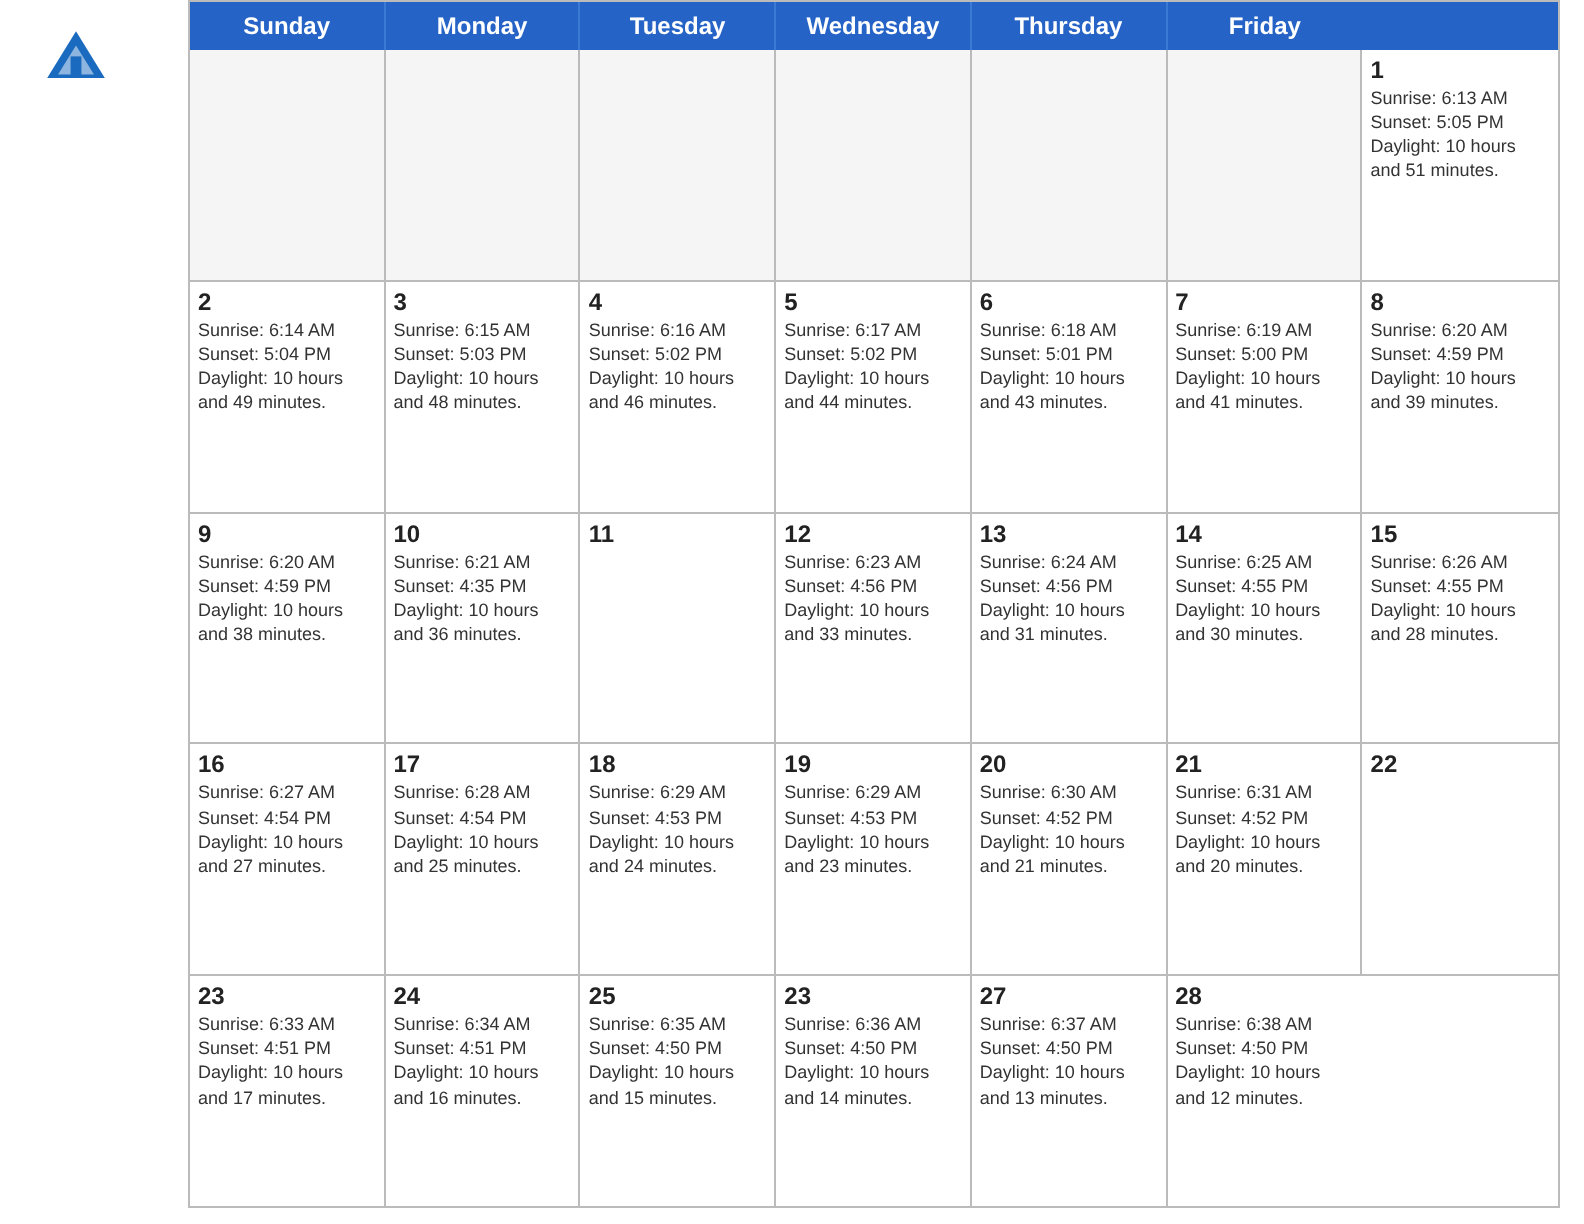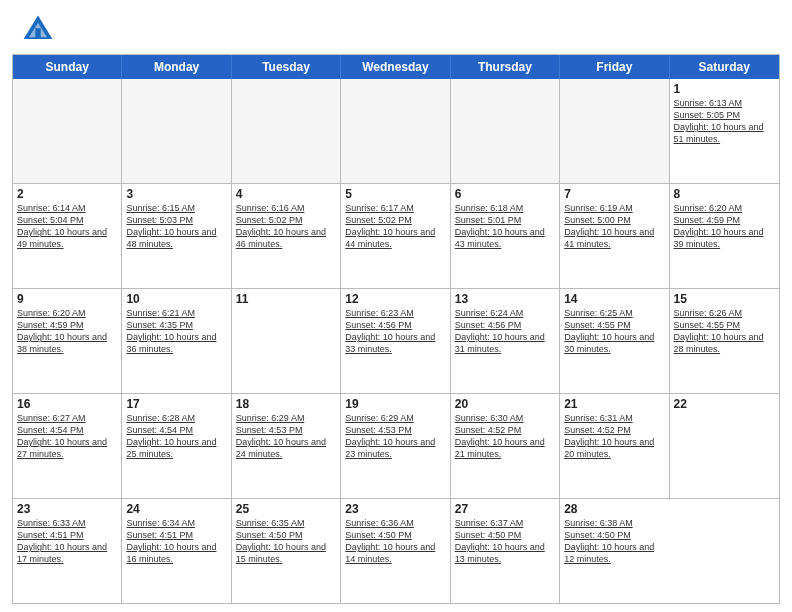--- a/index.html
+++ b/index.html
@@ -8,21 +8,21 @@
       background: #fff;
       width: 792px;
       height: 612px;
       overflow: hidden;
     }
     .page {
       width: 792px;
       height: 612px;
       background: #fff;
       display: flex;
-      flex-direction: column;
+      flex-direction: row;
     }
     .header {
       display: flex;
       align-items: flex-start;
       justify-content: space-between;
       padding: 12px 20px 6px 20px;
     }
     .logo {
       display: flex;
       align-items: center;
@@ -101,21 +101,20 @@
     .day-num {
       font-size: 12px;
       font-weight: bold;
       color: #222;
       margin-bottom: 1px;
     }
     .day-info {
       font-size: 9px;
       color: #333;
       line-height: 1.35;
-      text-decoration: underline;
     }
   </style>
 </head>
 <body>
 
 <div class="page">
   <div class="header">
     <div class="logo">
       <svg class="logo-icon" viewBox="0 0 40 40">
         <polygon points="20,4 36,30 4,30" fill="#1a6abf"></polygon>
@@ -133,21 +132,20 @@
   </div>
 
   <div class="calendar">
     <div class="cal-header">
     <div class="cal-header-cell">Sunday</div>
         <div class="cal-header-cell">Monday</div>
         <div class="cal-header-cell">Tuesday</div>
         <div class="cal-header-cell">Wednesday</div>
         <div class="cal-header-cell">Thursday</div>
         <div class="cal-header-cell">Friday</div>
-        <div class="cal-header-cell">Saturday</div>
       </div>
     <div class="cal-body">
     <div class="cal-row">
           <div class="cal-cell empty"></div>
           <div class="cal-cell empty"></div>
           <div class="cal-cell empty"></div>
           <div class="cal-cell empty"></div>
           <div class="cal-cell empty"></div>
           <div class="cal-cell empty"></div>
           <div class="cal-cell">

